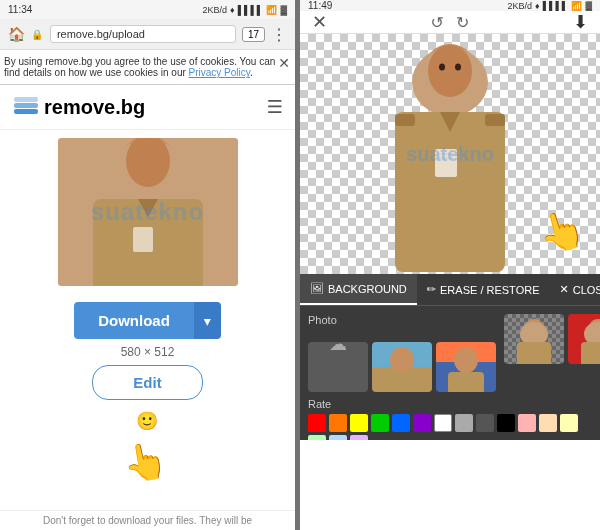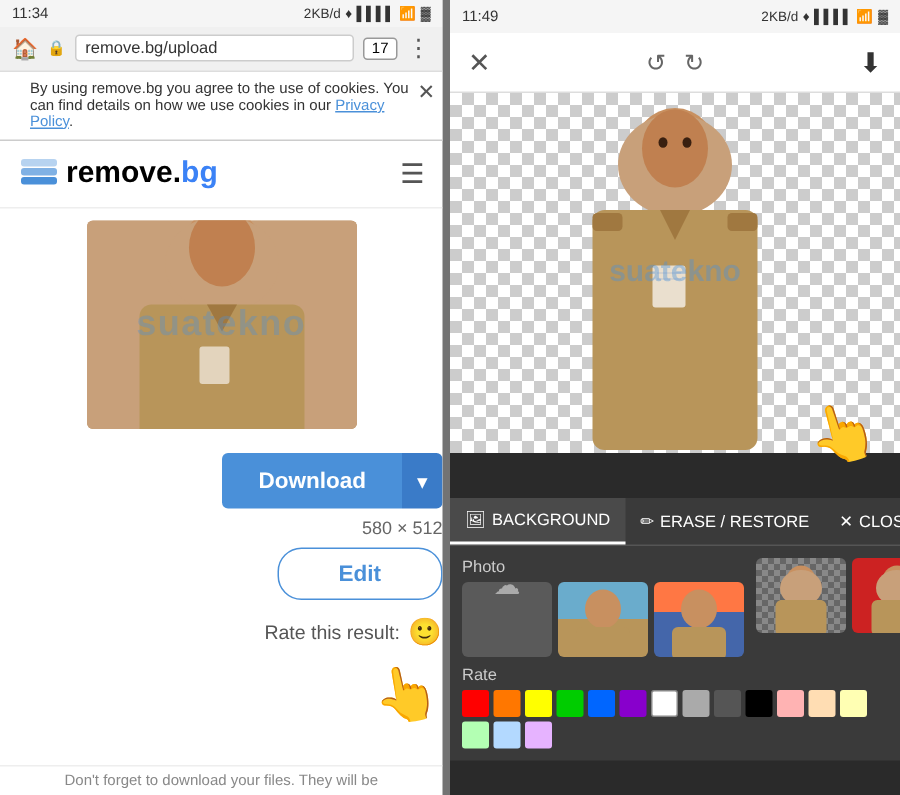--- a/index.html
+++ b/index.html
@@ -46,21 +46,21 @@
     }
     .home-icon { font-size: 14px; color: #555; }
     .lock-icon { font-size: 10px; color: #555; }
     .url-text { flex: 1; font-size: 11px; color: #333; background: #fff; border: 1px solid #ccc; border-radius: 3px; padding: 2px 6px; }
     .tab-badge { background: #fff; border: 1px solid #999; border-radius: 3px; padding: 1px 5px; font-size: 10px; }
     .menu-dots { font-size: 16px; color: #555; }
 
     .cookie-banner {
       background: #fff;
       border-bottom: 1px solid #ccc;
-      padding: 6px 20px;
+      padding: 6px 4px;
       font-size: 10px;
       color: #333;
       position: relative;
     }
     .cookie-banner a { color: #4a90d9; text-decoration: underline; }
     .cookie-close {
       position: absolute;
       top: 5px;
       right: 5px;
       font-size: 14px;
@@ -71,21 +71,21 @@
     .site-header {
       display: flex;
       align-items: center;
       justify-content: space-between;
       padding: 8px 12px;
       border-bottom: 1px solid #eee;
     }
     .logo-area { display: flex; align-items: center; gap: 4px; }
     .logo-icon { width: 28px; height: 28px; }
     .logo-text { font-size: 20px; font-weight: bold; }
-    .logo-text span { color: #3b82f6; }
+    .logo-text span { color: #000000; }
     .hamburger { font-size: 18px; color: #555; }
 
     .image-preview {
       width: 180px;
       height: 170px;
       margin: 8px auto;
       overflow: hidden;
       border-radius: 4px;
     }
     .image-preview-bg {
@@ -106,23 +106,23 @@
       font-weight: bold;
       color: rgba(74, 144, 217, 0.35);
       white-space: nowrap;
       pointer-events: none;
       letter-spacing: 1px;
     }
 
     .download-section {
       display: flex;
       flex-direction: column;
-      align-items: flex-end;
+      align-items: center;
       gap: 6px;
-      padding: 8px 0;
+      padding: 8px 16px;
     }
     .download-btn-wrapper { display: flex; align-items: stretch; }
     .download-btn {
       background: #4a90d9;
       color: #fff;
       border: none;
       padding: 10px 24px;
       font-size: 15px;
       font-weight: bold;
       border-radius: 4px 0 0 4px;
@@ -171,21 +171,21 @@
       font-size: 10px;
       color: #888;
       text-align: center;
       padding: 4px 12px;
       border-top: 1px solid #eee;
     }
 
     
     .right-panel {
       width: 300px;
-      height: 530px;
+      height: 440px;
       background: #2a2a2a;
       display: flex;
       flex-direction: column;
       overflow: hidden;
     }
 
     .right-status-bar {
       height: 22px;
       background: #f5f5f5;
       display: flex;
@@ -399,21 +399,20 @@
   <div class="download-section">
     <div class="download-btn-wrapper">
       <button class="download-btn">Download</button>
       <button class="download-dropdown">▾</button>
     </div>
     <div class="image-dimensions">580 × 512</div>
 
     <div class="edit-btn-wrapper">Edit</div>
 
     <div class="rate-section">
-      <span>Rate this result:</span>
       <span class="smiley">🙂</span>
     </div>
 
     <div class="cursor-hand">
       <span class="hand-emoji">👆</span>
     </div>
   </div>
 
   <div class="footer-text">Don't forget to download your files. They will be</div>
 </div>
@@ -488,21 +487,21 @@
         <span>ERASE / RESTORE</span>
       </div>
       <div class="tab-item">
         <span>✕</span>
         <span>CLOSE</span>
       </div>
     </div>
 
     <div class="background-content">
       <div style="display:flex; gap:8px; align-items:flex-start;">
-        <div style="display:flex; flex-direction:column; gap:4px;">
+        <div style="display:flex; flex-direction:column; gap:16px;">
           <span class="bg-section-label">Photo</span>
           <div class="bg-thumbnails">
 
             <div class="bg-thumb bg-thumb-upload">
               <span class="upload-cloud">☁</span>
               <span style="font-size:8px;margin-top:35px;">Select P...</span>
             </div>
 
             <div class="bg-thumb" style="background: linear-gradient(to bottom, #6aaccc 50%, #b8955a 50%); position:relative; overflow:hidden;">
               <svg width="60" height="50" viewBox="0 0 60 50" style="position:absolute;top:0;left:0;">

